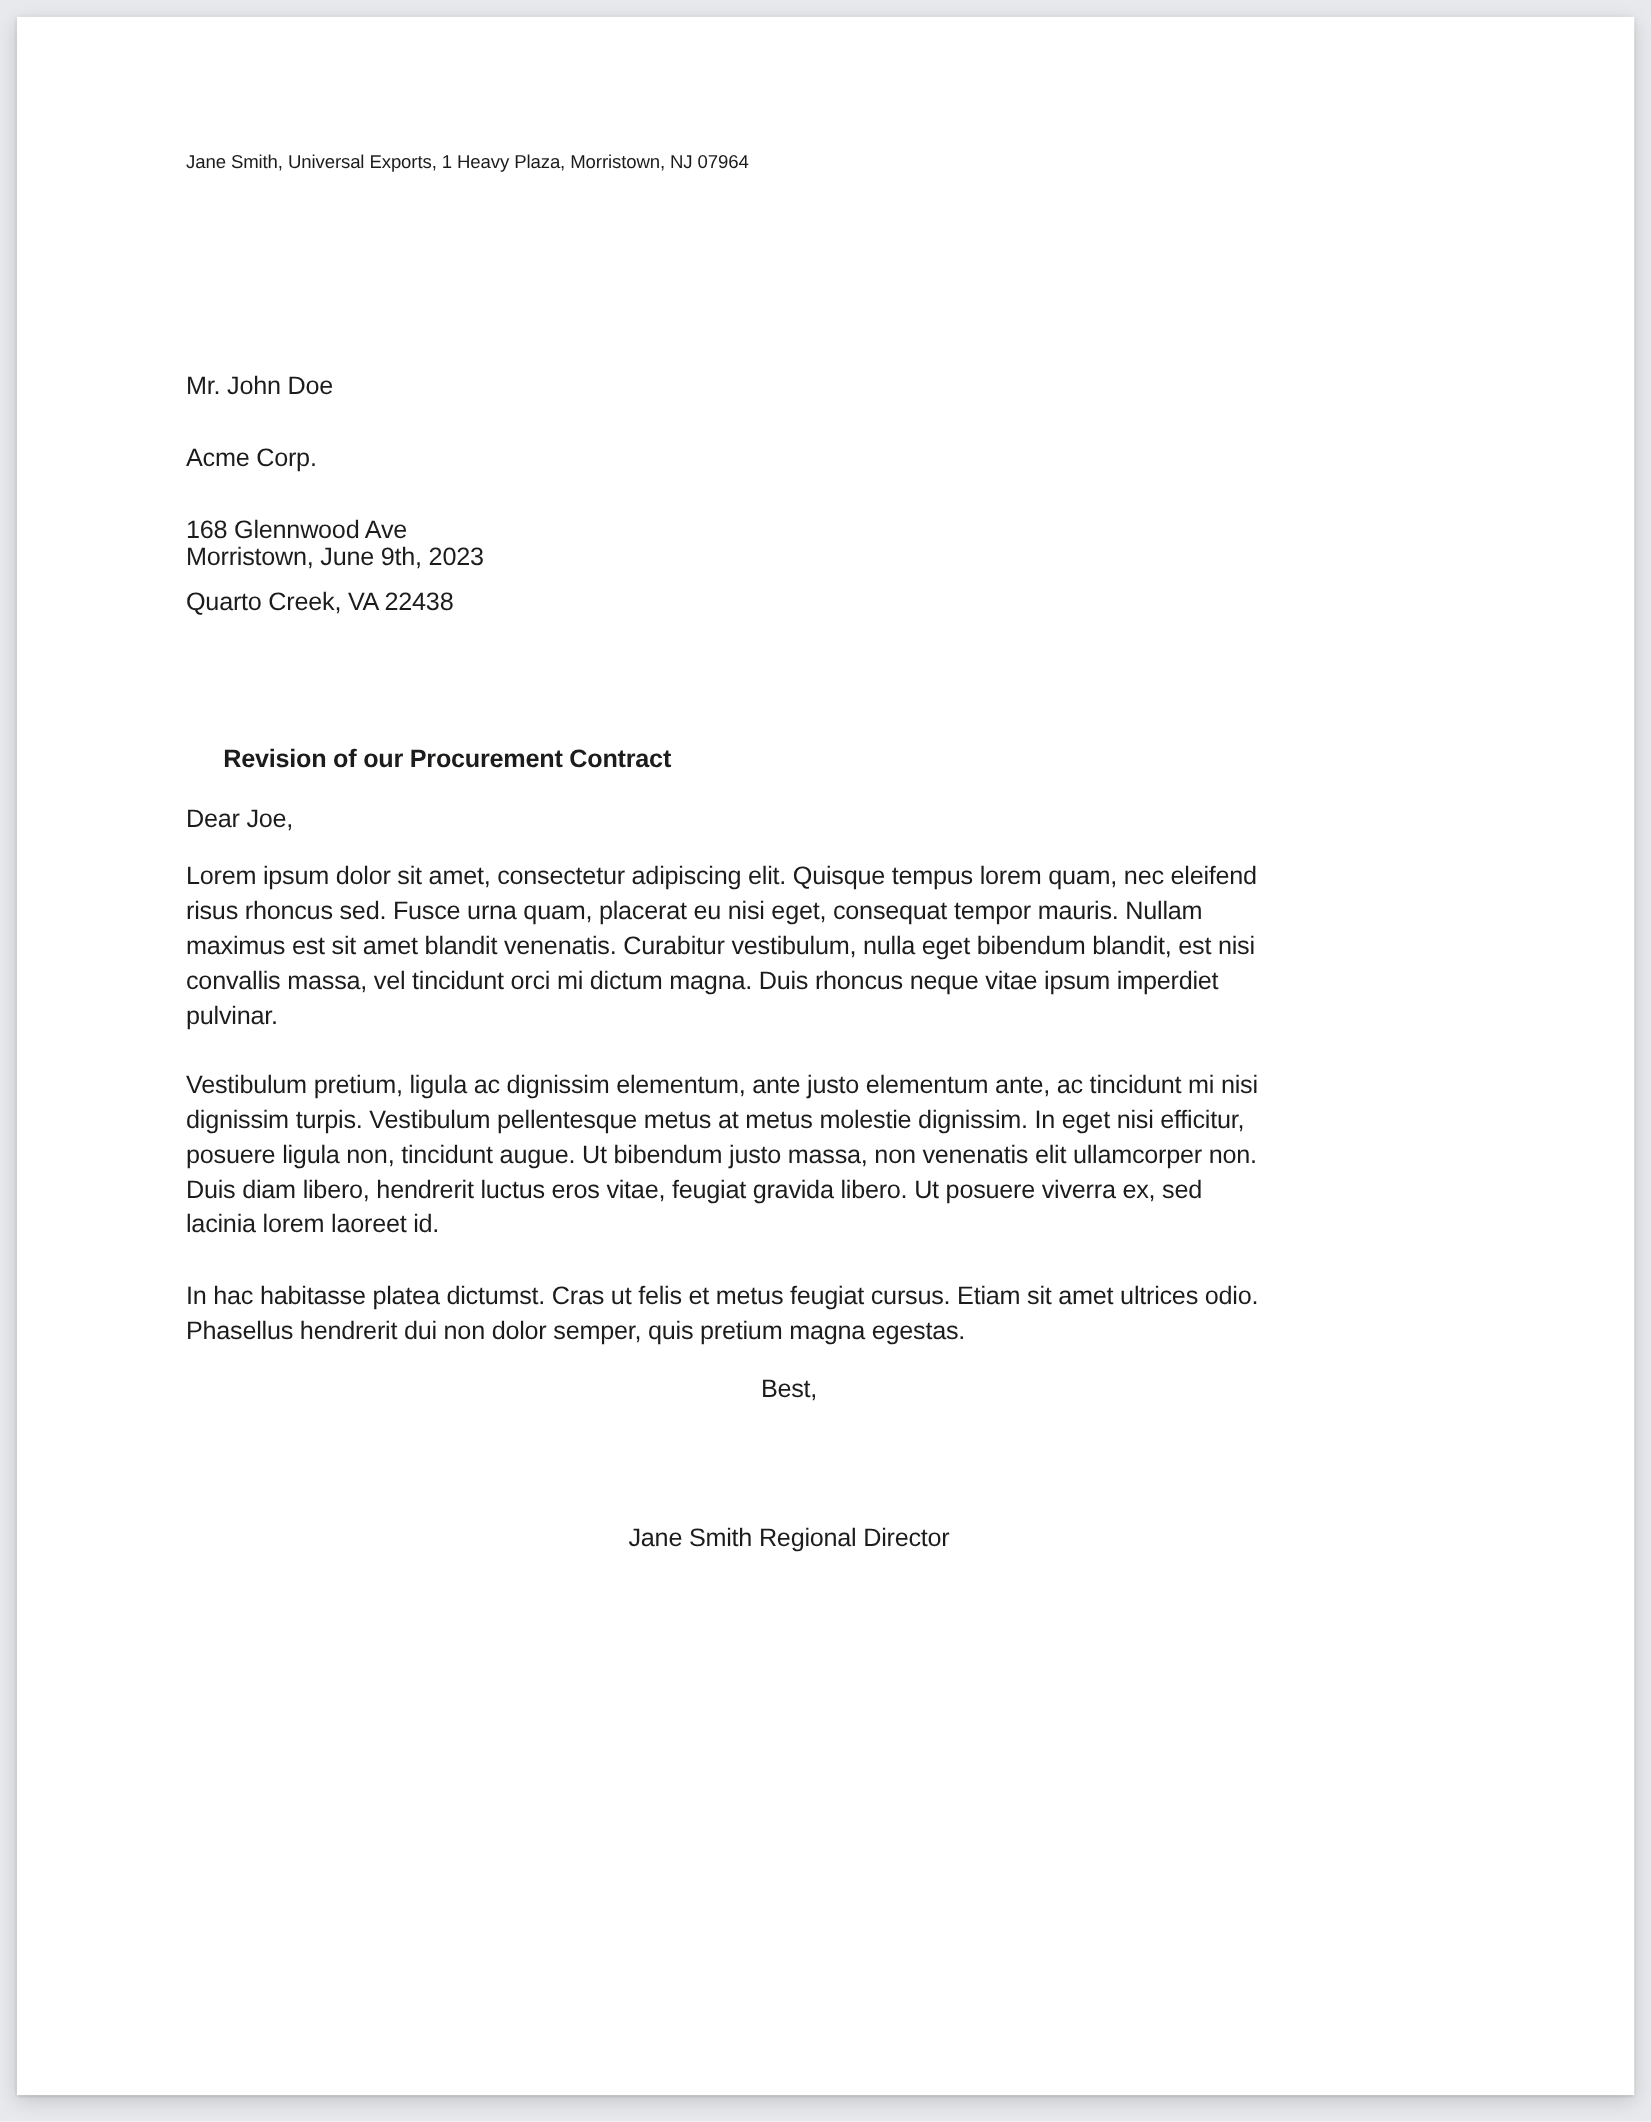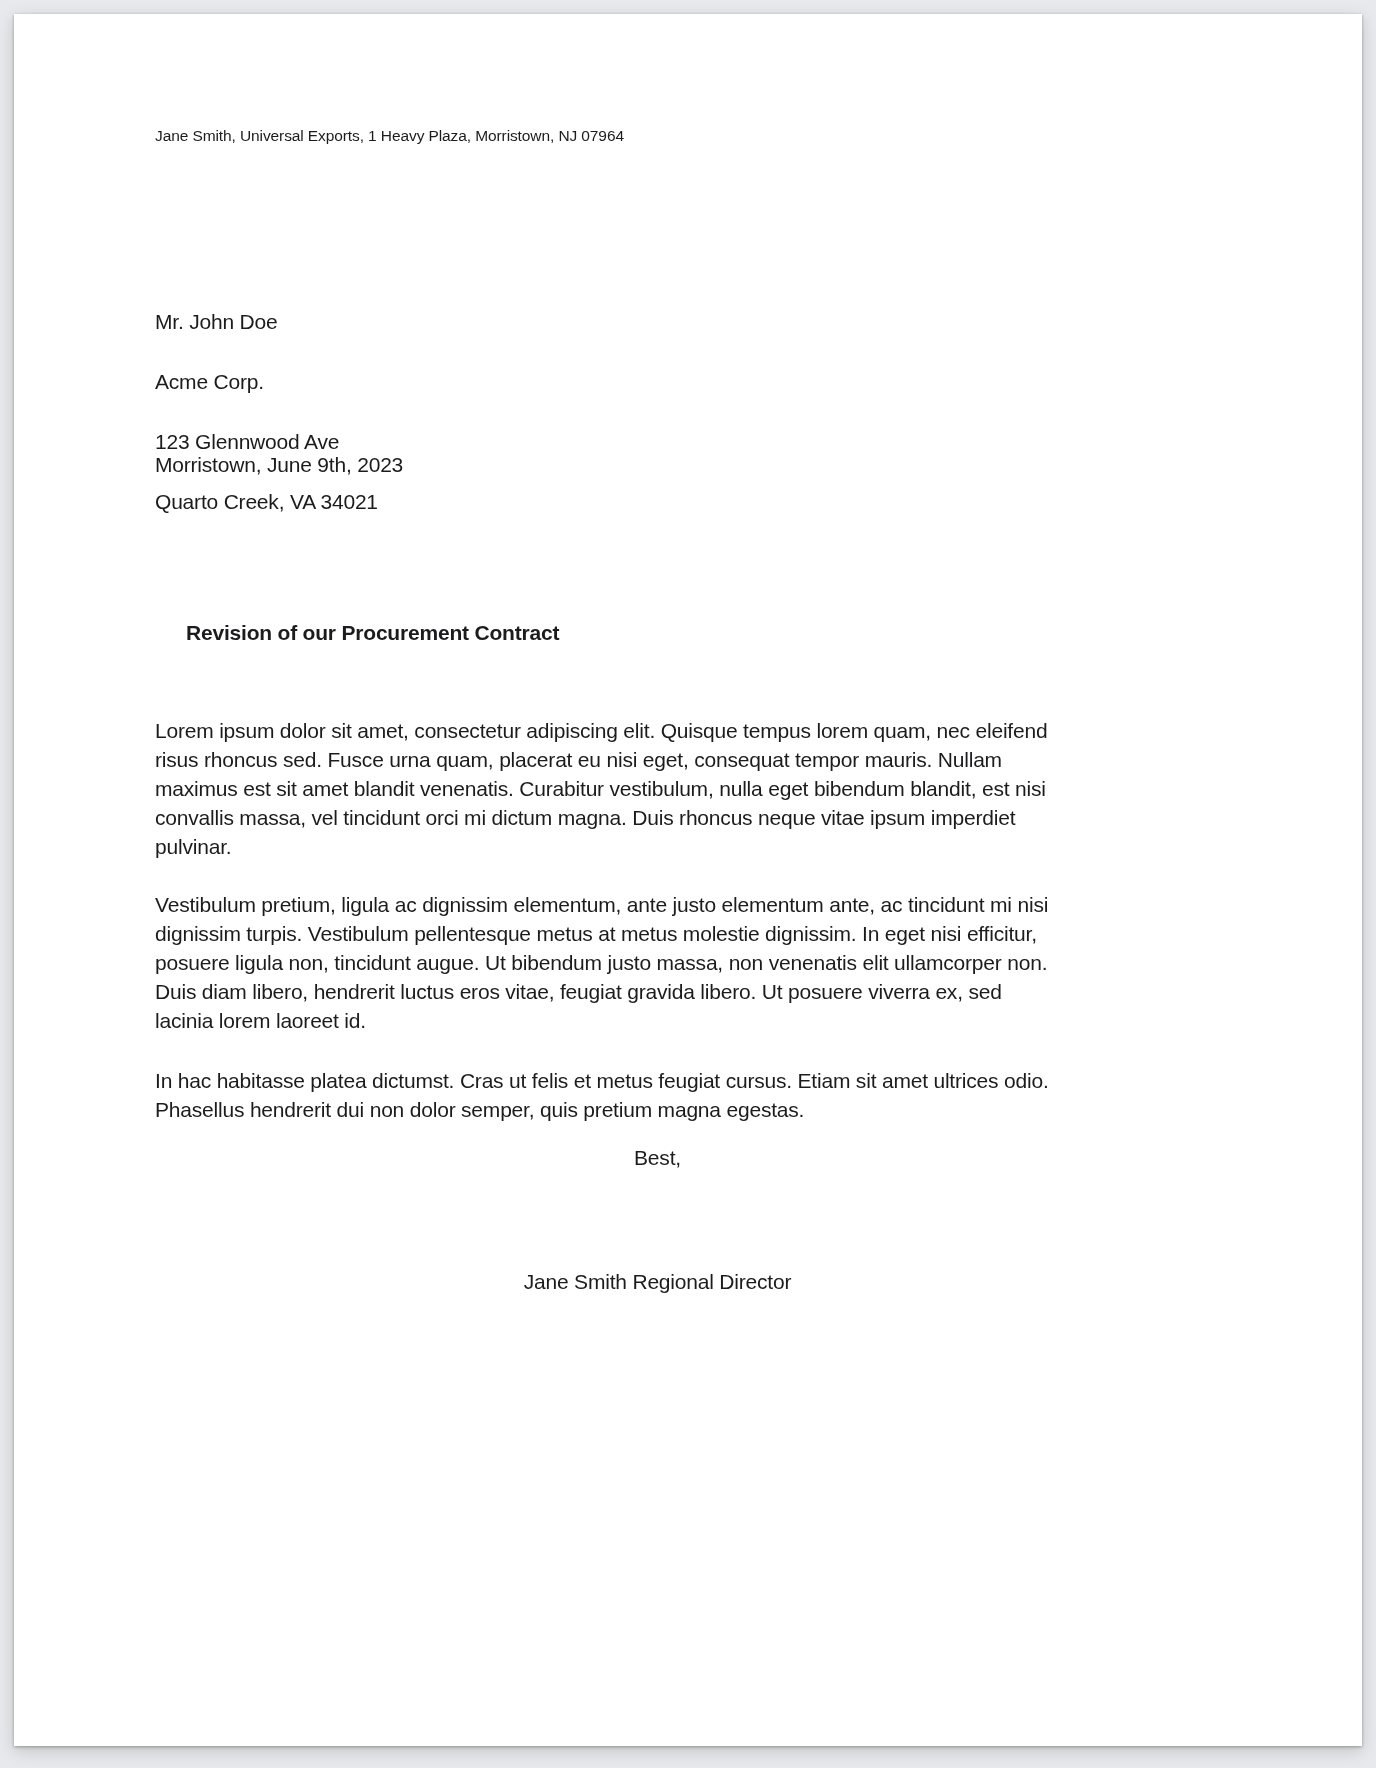--- a/index.html
+++ b/index.html
@@ -57,28 +57,29 @@
 <body>
 
 <div class="canvas">
   <div class="page">
 
     <div class="block sender-line">Jane Smith, Universal Exports, 1 Heavy Plaza, Morristown, NJ 07964</div>
 
     <div class="block recipient-block">
       <div>Mr. John Doe</div>
       <div>Acme Corp.</div>
-      <div>123 Glennwood Ave</div>
-      <div>Quarto Creek, VA 34021</div>
+      <div>168 Glennwood Ave</div>
+      <div>Quarto Creek, VA 22438</div>
     </div>
 
     <div class="block date-line">Morristown, June 9th, 2023</div>
 
     <div class="block subject-line">Revision of our Procurement Contract</div>
 
+    <div class="block salutation">Dear Joe,</div>
 
     <div class="block para-2">Vestibulum pretium, ligula ac dignissim elementum, ante justo elementum ante, ac tincidunt mi nisi
 dignissim turpis. Vestibulum pellentesque metus at metus molestie dignissim. In eget nisi efficitur,
 posuere ligula non, tincidunt augue. Ut bibendum justo massa, non venenatis elit ullamcorper non.
 Duis diam libero, hendrerit luctus eros vitae, feugiat gravida libero. Ut posuere viverra ex, sed
 lacinia lorem laoreet id.</div>
 
     <div class="block para-1">Lorem ipsum dolor sit amet, consectetur adipiscing elit. Quisque tempus lorem quam, nec eleifend
 risus rhoncus sed. Fusce urna quam, placerat eu nisi eget, consequat tempor mauris. Nullam
 maximus est sit amet blandit venenatis. Curabitur vestibulum, nulla eget bibendum blandit, est nisi

